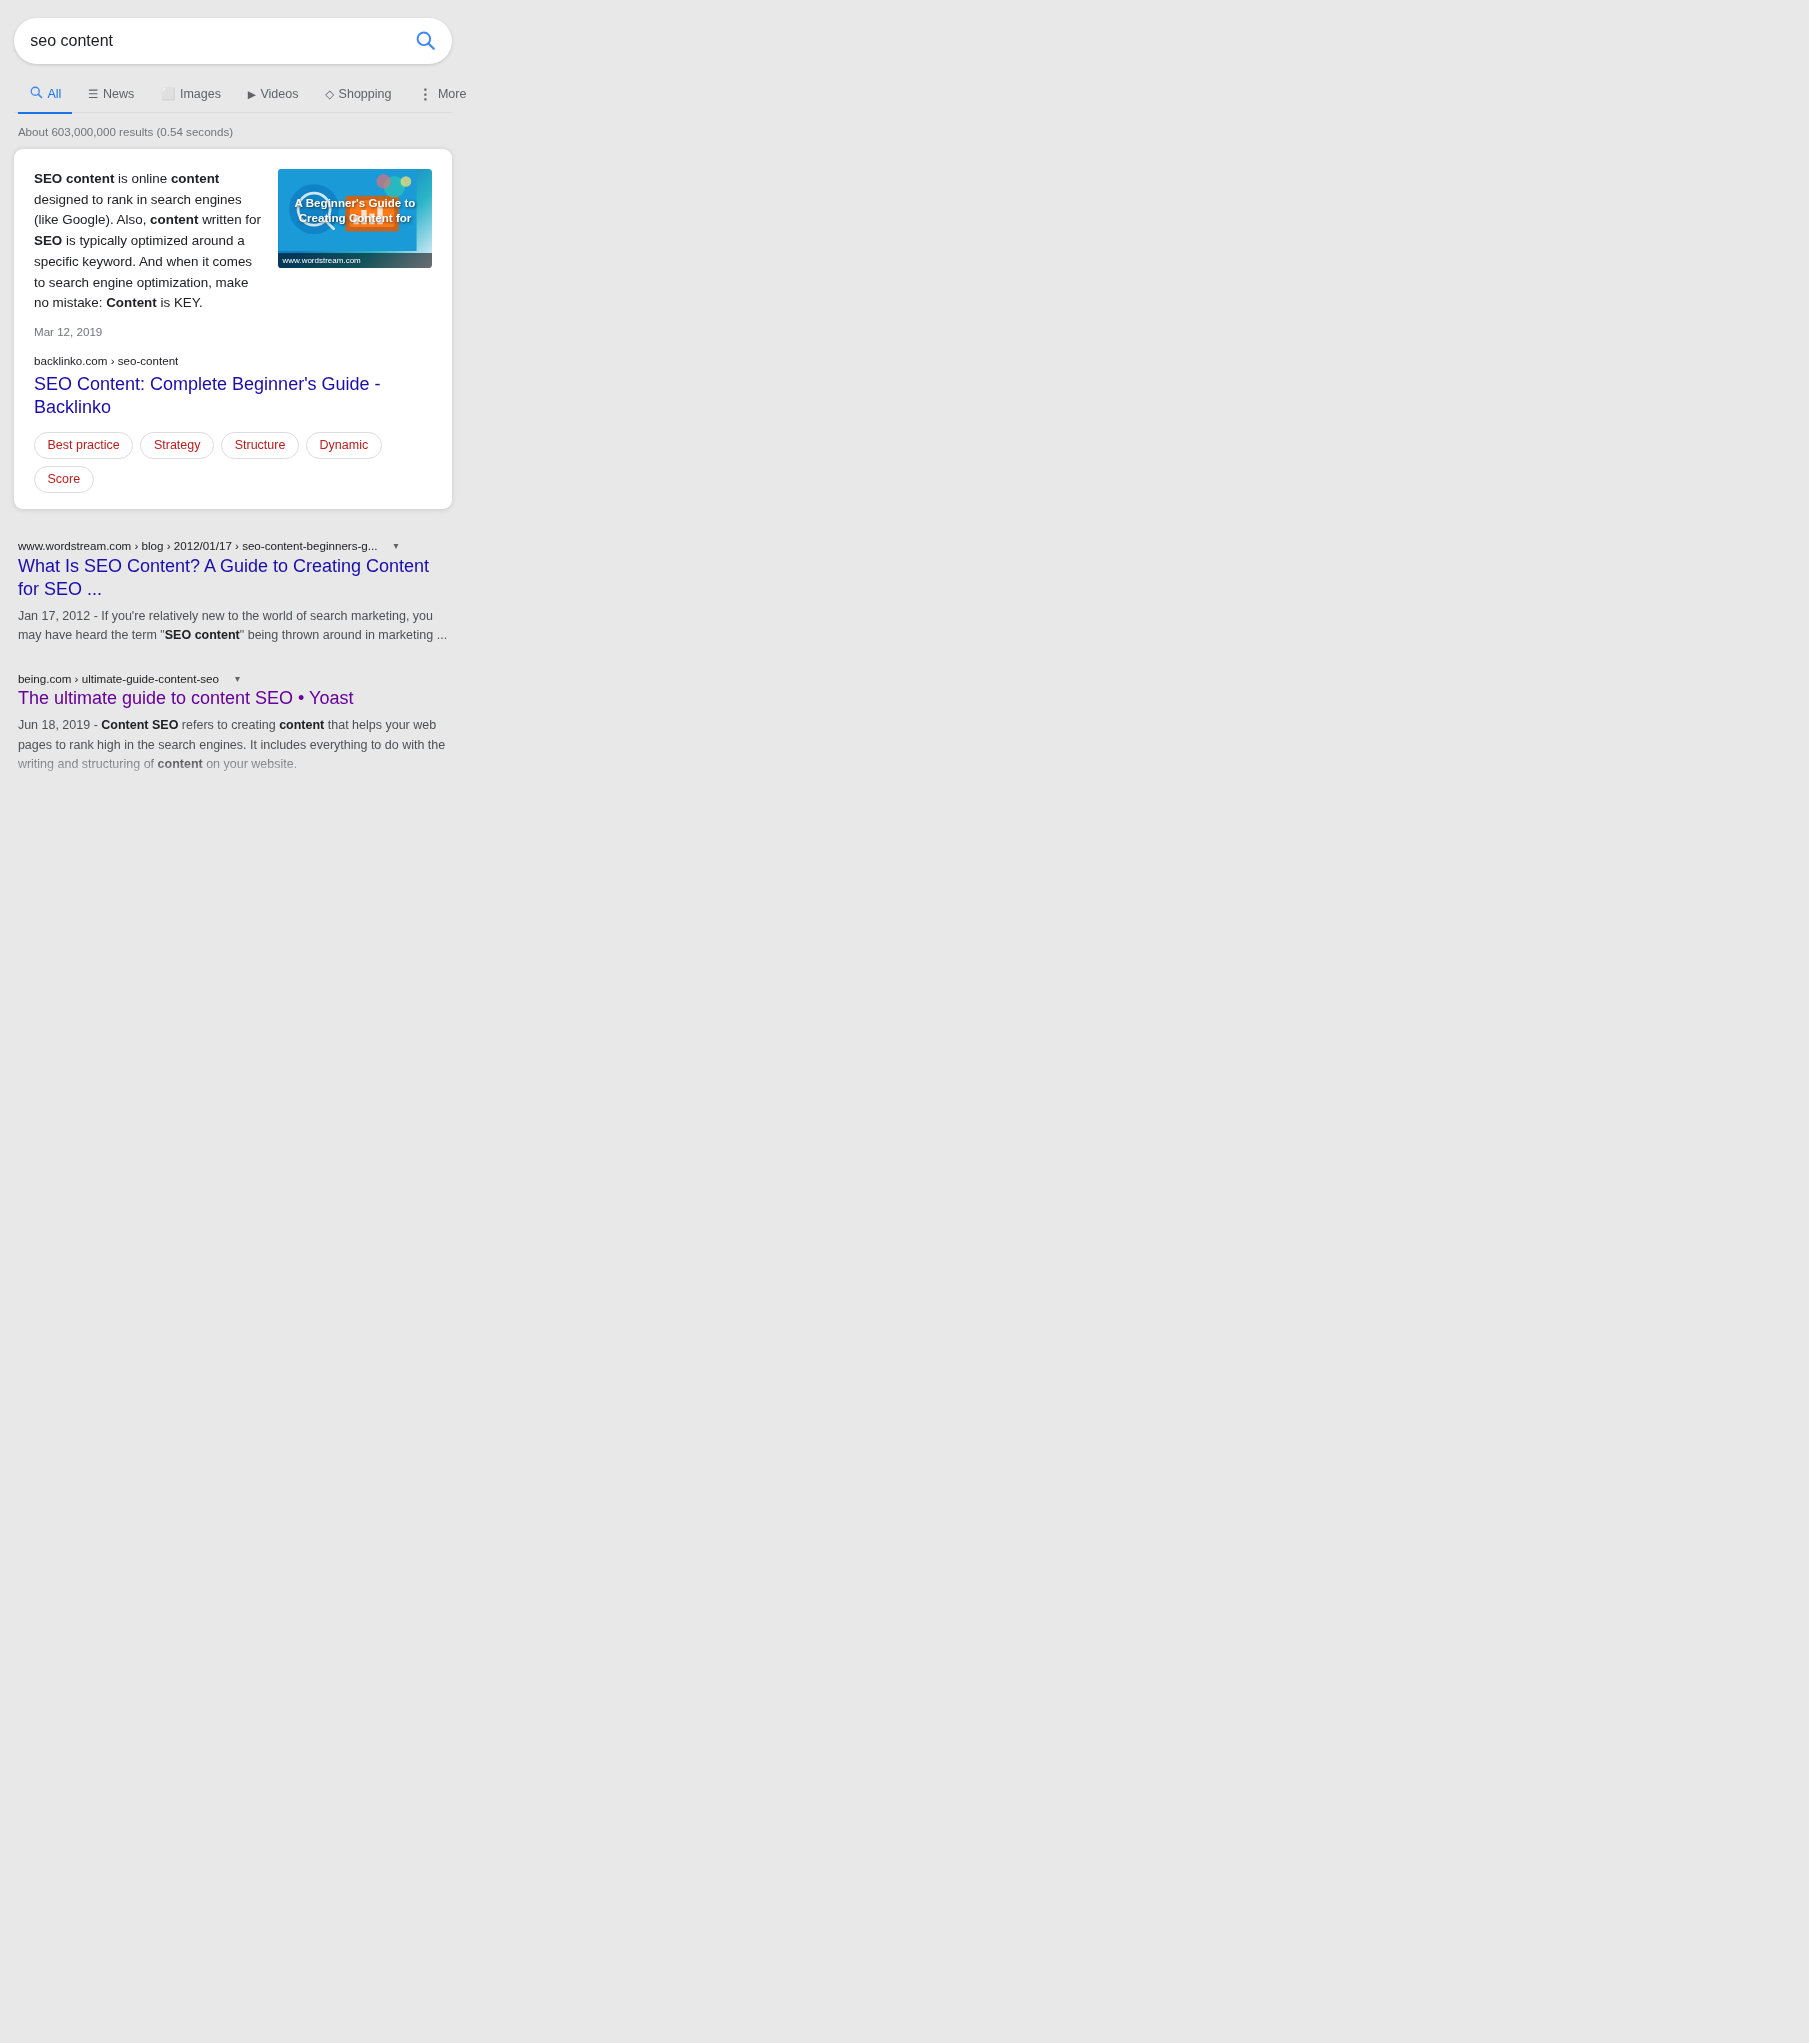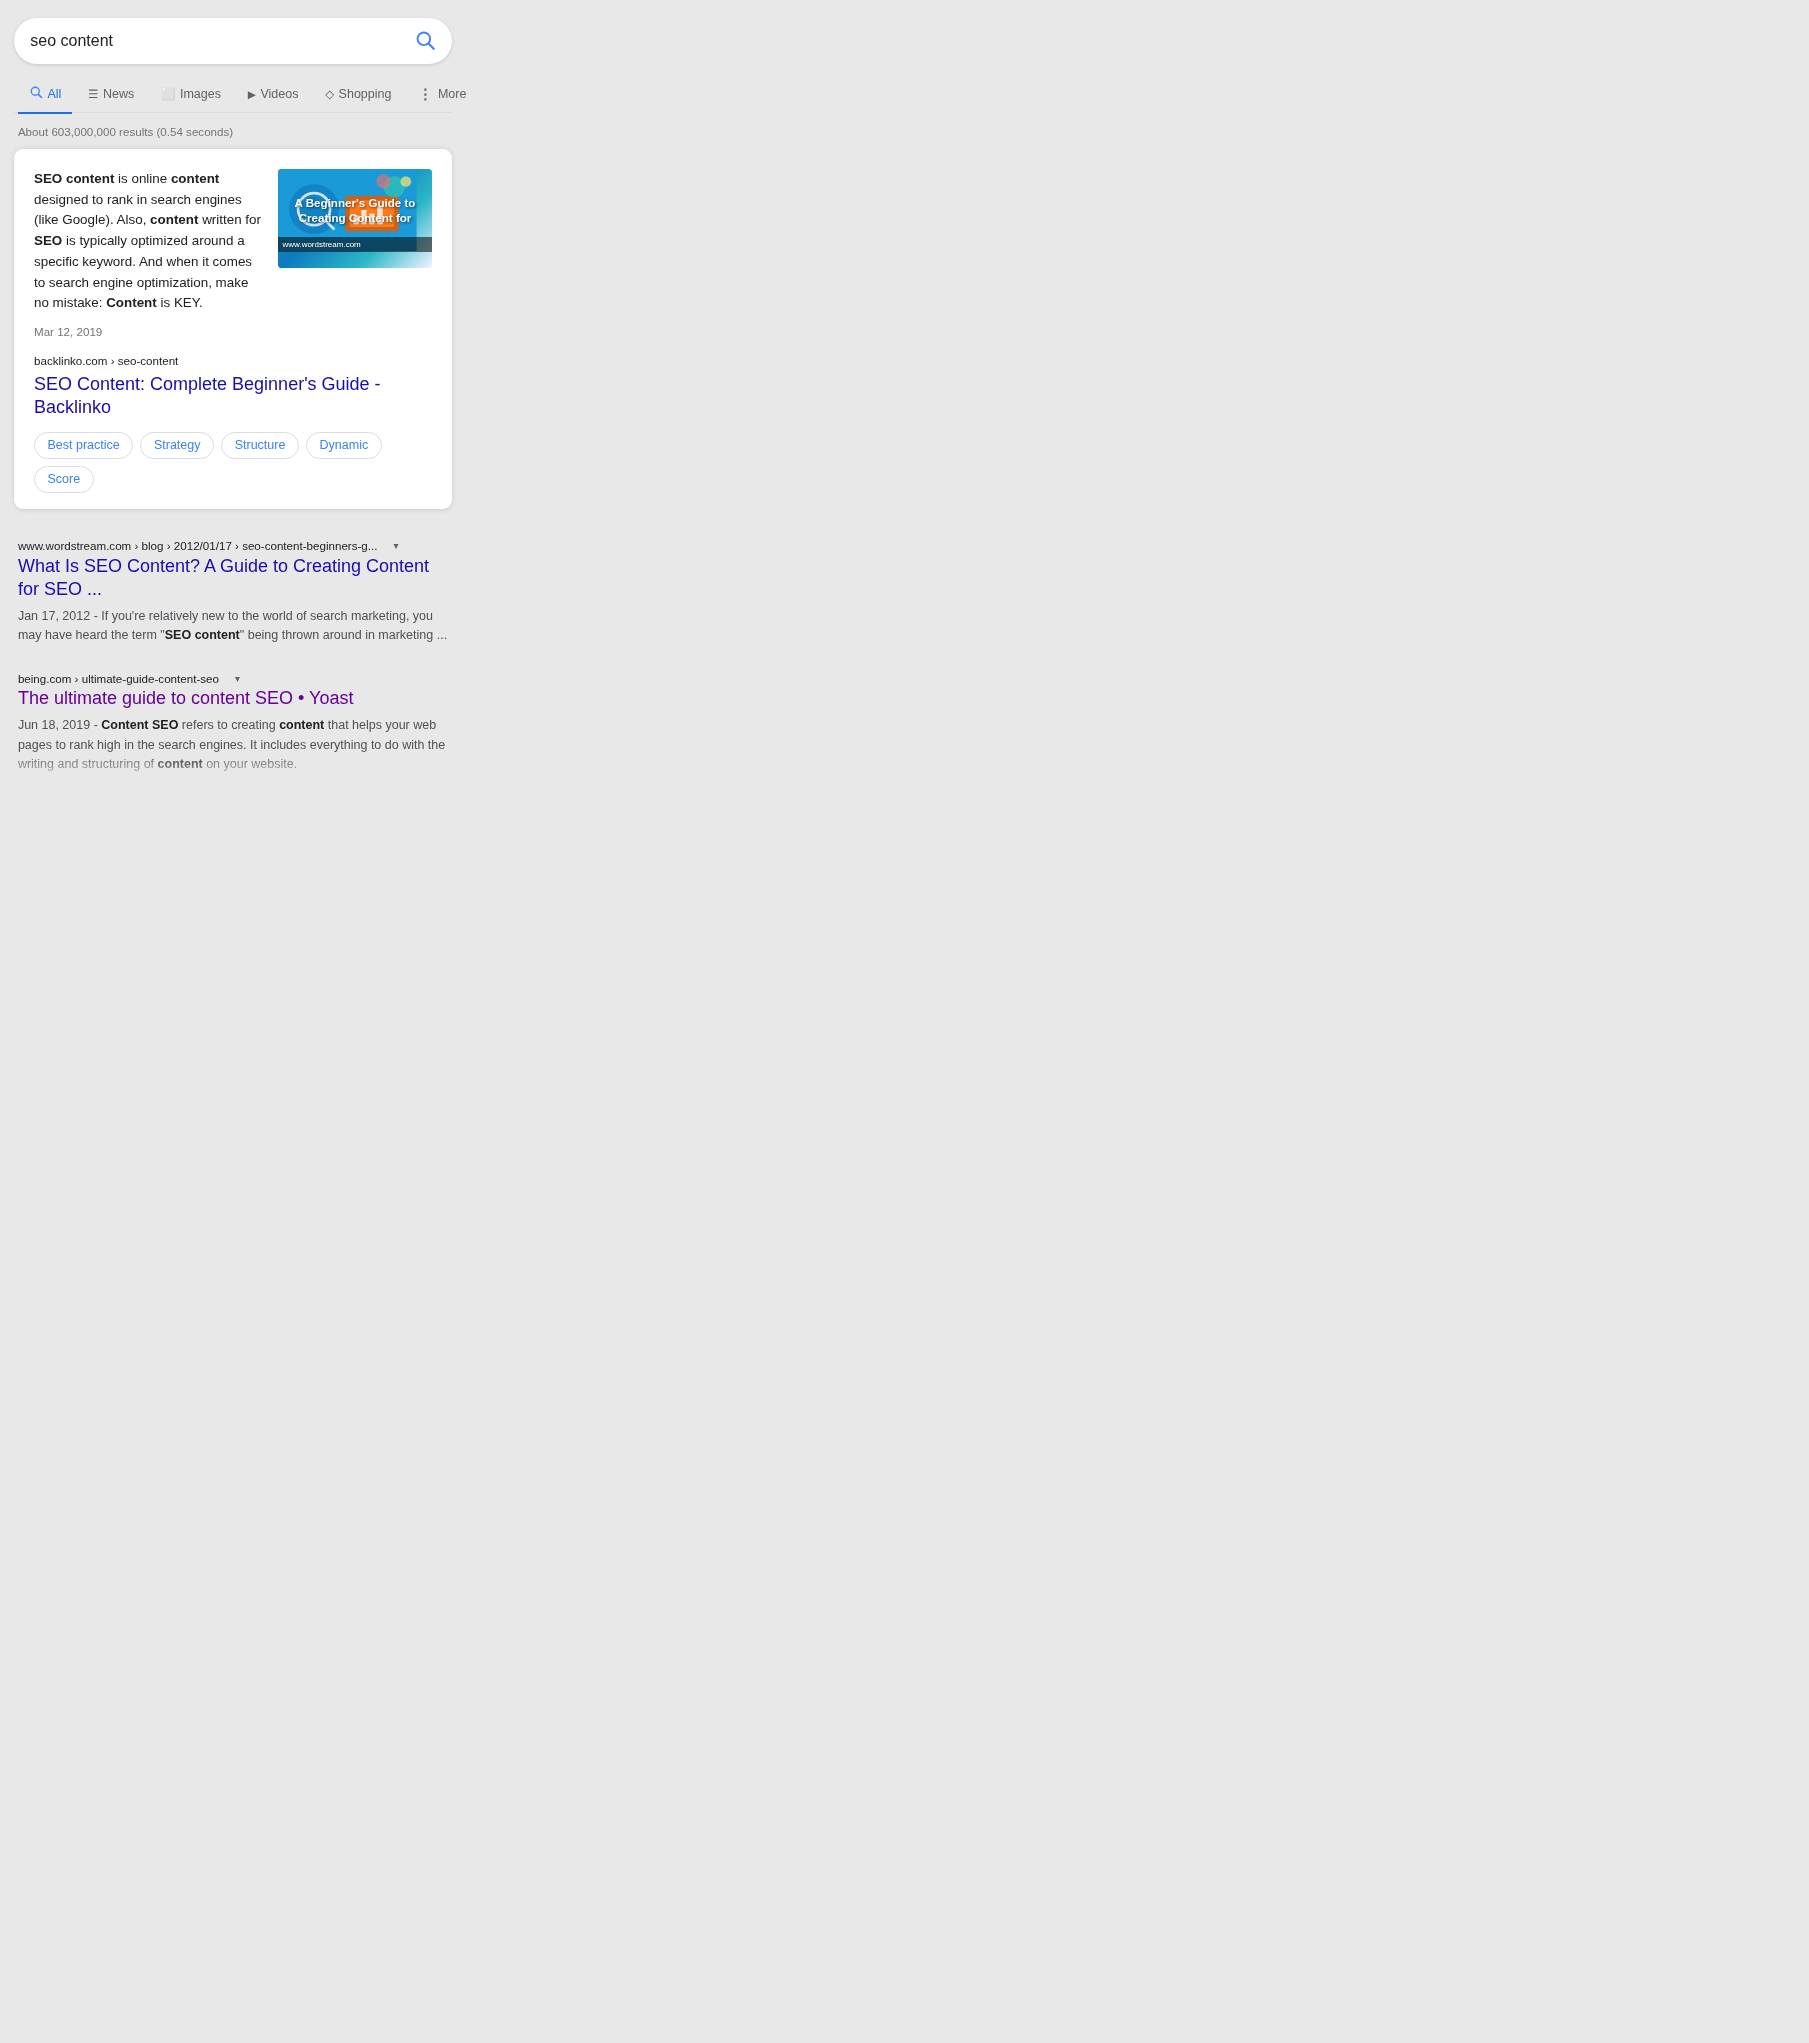--- a/index.html
+++ b/index.html
@@ -99,21 +99,21 @@
       width: 154px;
       height: 99px;
       flex-shrink: 0;
       border-radius: 3.6px;
       overflow: hidden;
       position: relative;
       background: linear-gradient(135deg, #1a9ad7 0%, #0d7bbf 40%, #2ab5c8 70%, #f0f4ff 100%);
     }
     .featured-image-caption {
       position: absolute;
-      bottom: 16px;
+      bottom: 0;
       left: 0;
       right: 0;
       background: rgba(0,0,0,0.55);
       color: #fff;
       font-size: 8px;
       padding: 2.7px 4.5px;
     }
     .featured-image-overlay {
       position: absolute;
       top: 0; left: 0; right: 0; bottom: 16px;
@@ -150,21 +150,21 @@
     .chips-row {
       display: flex;
       flex-wrap: wrap;
       gap: 7.2px;
     }
     .chip {
       border: 0.9px solid #dadce0;
       border-radius: 18px;
       padding: 5.4px 12.5px;
       font-size: 12.5px;
-      color: #3b82f6;
+      color: #b91c1c;
       cursor: pointer;
       background: #fff;
       text-align: center;
     }
 
     
     .organic-result {
       padding: 12.5px 3.6px;
       border-bottom: 0.9px solid transparent;
     }

